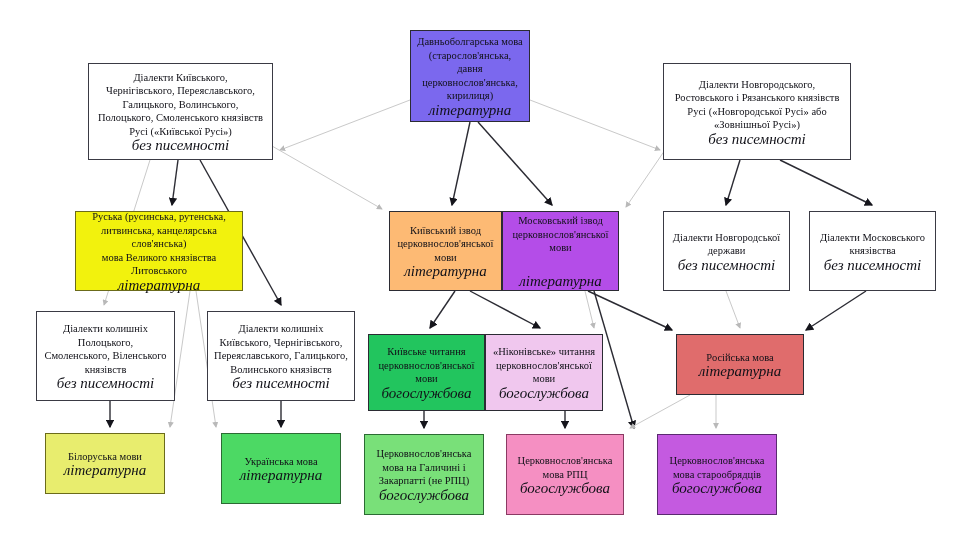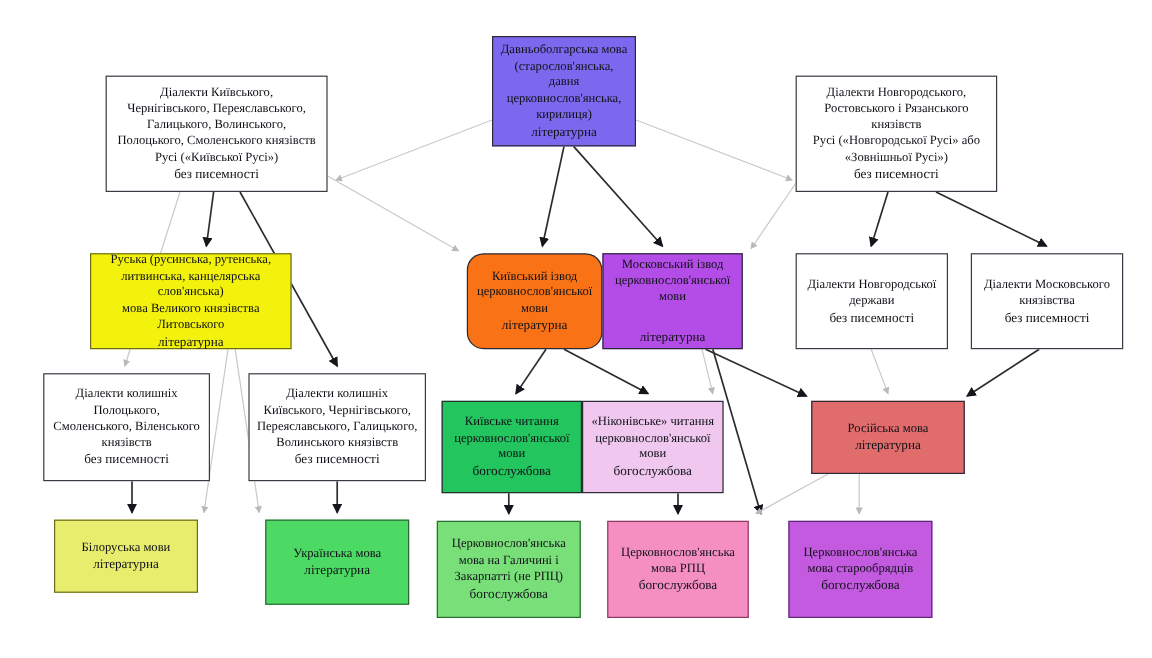--- a/index.html
+++ b/index.html
@@ -37,22 +37,23 @@
     padding: 4px 5px;
     z-index: 2;
   }
   .node .title {
     font-size: 10.5px;
     line-height: 13.5px;
     font-weight: normal;
     white-space: pre-line;
   }
   .node .status {
-    font-size: 11px;
+    font-size: 15px;
     line-height: 13px;
+    font-style: italic;
     margin-top: 1px;
     white-space: pre-line;
   }
 </style>
 </head>
 <body>
 
 <div id="canvas">
 
   <svg id="edges" viewBox="0 0 960 548" width="960" height="548" xmlns="http://www.w3.org/2000/svg">
@@ -103,34 +104,34 @@
         <div class="status">літературна</div>
       </div>
       <div class="node" style="left: 88px; top: 63px; width: 185px; height: 97px; background: rgb(255, 255, 255); border-color: rgb(58, 58, 68);">
         <div class="title">Діалекти Київського,
 Чернігівського, Переяславського,
 Галицького, Волинського,
 Полоцького, Смоленського князівств
 Русі («Київської Русі»)</div>
         <div class="status">без писемності</div>
       </div>
-      <div class="node" style="left: 663px; top: 63px; width: 168px; height: 97px; background: rgb(255, 255, 255); border-color: rgb(58, 58, 68);">
+      <div class="node" style="left: 663px; top: 63px; width: 188px; height: 97px; background: rgb(255, 255, 255); border-color: rgb(58, 58, 68);">
         <div class="title">Діалекти Новгородського,
 Ростовського і Рязанського князівств
 Русі («Новгородської Русі» або
 «Зовнішньої Русі»)</div>
         <div class="status">без писемності</div>
       </div>
       <div class="node" style="left: 75px; top: 211px; width: 168px; height: 80px; background: rgb(242, 242, 13); border-color: rgb(107, 107, 26);">
         <div class="title">Руська (русинська, рутенська,
 литвинська, канцелярська слов'янська)
 мова Великого князівства Литовського</div>
         <div class="status">літературна</div>
       </div>
-      <div class="node" style="left: 389px; top: 211px; width: 113px; height: 80px; background: #f97316; border-color: rgb(43, 43, 51); border-radius: 14px;">
+      <div class="node" style="left: 389px; top: 211px; width: 113px; height: 80px; background: #fdba74; border-color: rgb(43, 43, 51);">
         <div class="title">Київський ізвод
 церковнослов'янської
 мови</div>
         <div class="status">літературна</div>
       </div>
       <div class="node" style="left: 502px; top: 211px; width: 117px; height: 80px; background: rgb(180, 77, 232); border-color: rgb(43, 43, 51); gap: 19px;">
         <div class="title">Московський ізвод
 церковнослов'янської
 мови</div>
         <div class="status">літературна</div>

